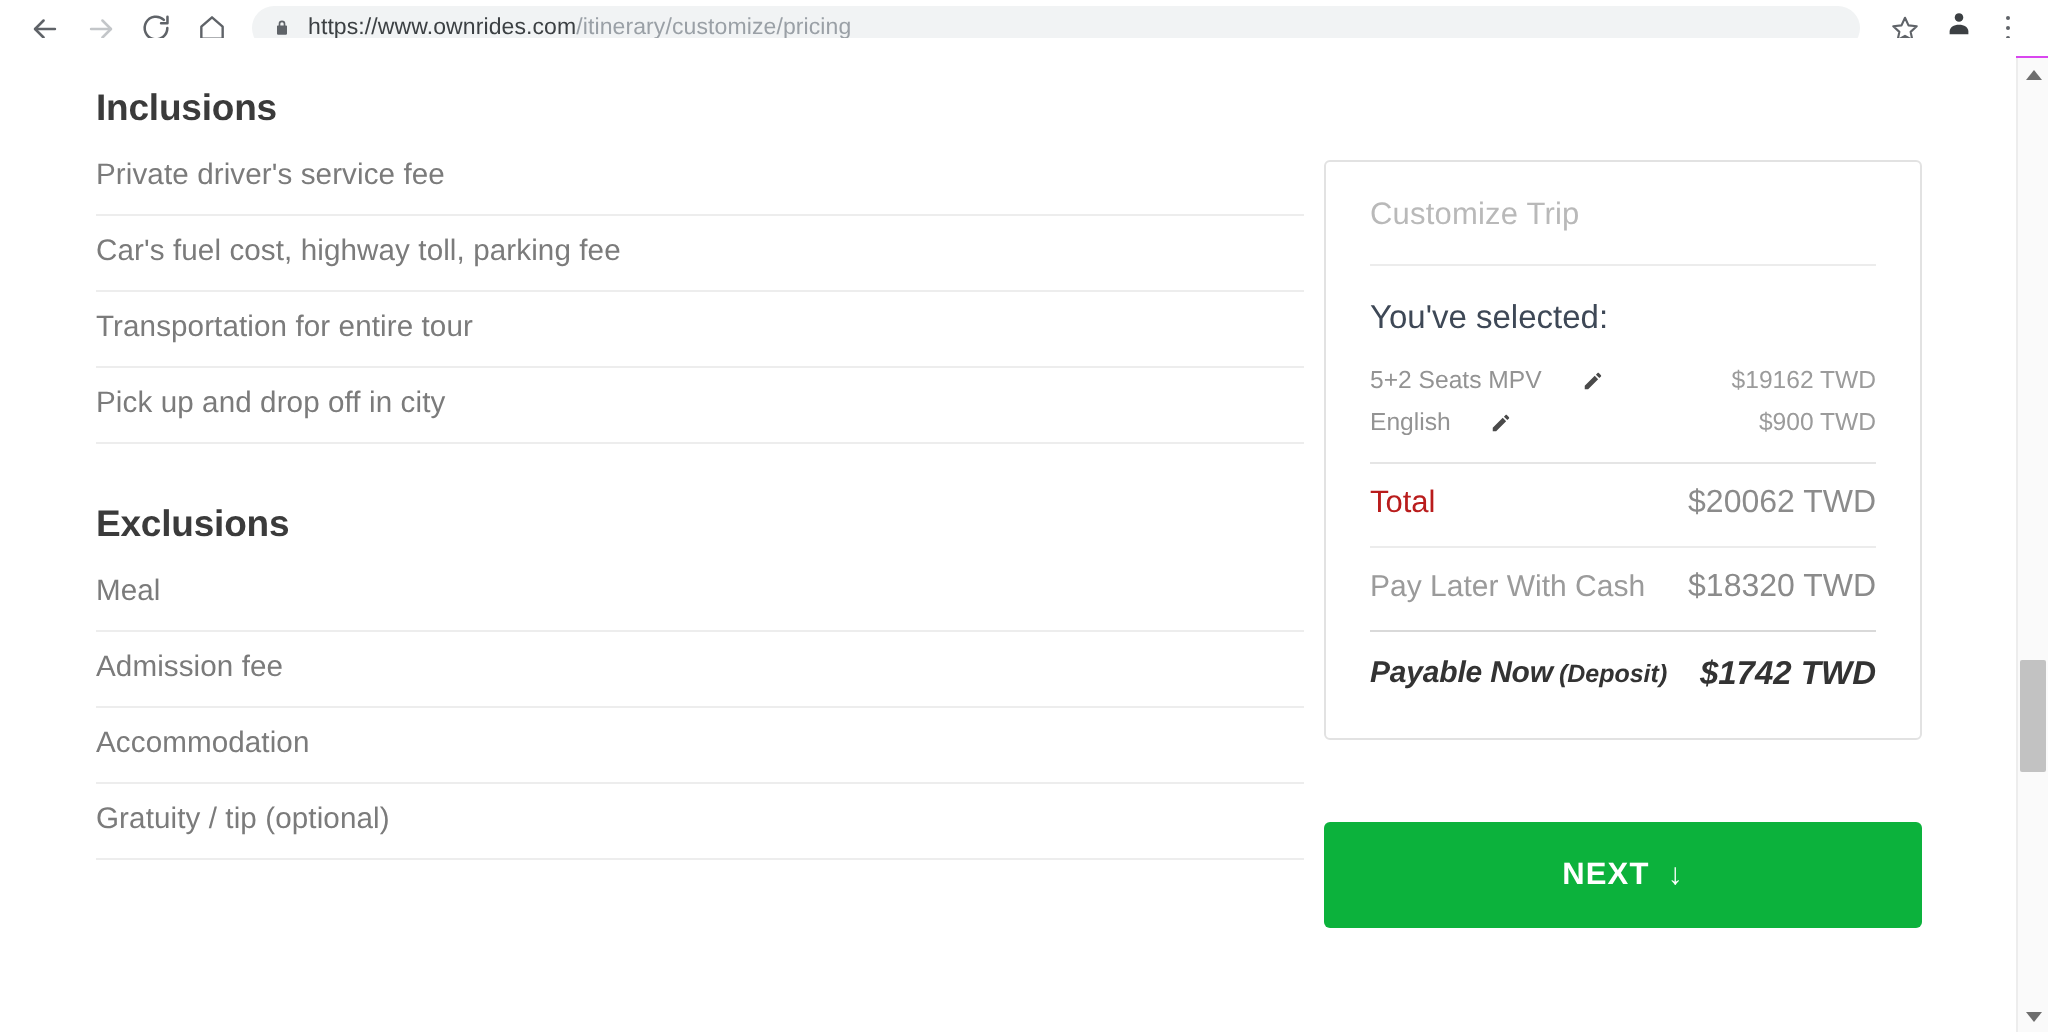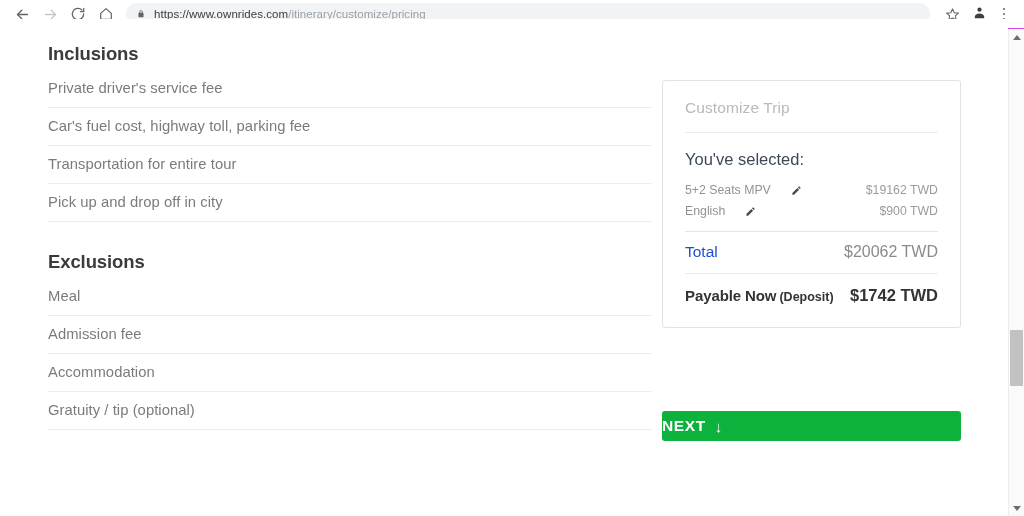--- a/index.html
+++ b/index.html
@@ -165,60 +165,62 @@
 
   .divider-strong { border-top: 1px solid #e5e5e5; margin-top: 9px; }
 
   .total-row {
     display: flex;
     align-items: baseline;
     justify-content: space-between;
     padding: 11px 0 12px 0;
     border-bottom: 1px solid #ececec;
   }
-  .total-row .label { font-size: 15.5px; color: #1d4ed8; }
+  .total-row .label { font-size: 15.5px; color: #b91c1c; }
   .total-row .value { font-size: 16px; color: #8b8b8b; white-space: nowrap; }
 
   .paylater-row {
     display: flex;
     align-items: baseline;
     justify-content: space-between;
     padding: 11px 0 12px 0;
     border-bottom: 1px solid #d9d9d9;
   }
   .paylater-row .label { font-size: 15px; color: #9b9b9b; }
   .paylater-row .value { font-size: 16px; color: #8b8b8b; white-space: nowrap; }
 
   .payable-row {
     display: flex;
-    align-items: center;
+    align-items: flex-start;
     justify-content: space-between;
     padding: 12px 0 0 0;
+    font-style: italic;
   }
   .payable-left { color: #333333; }
   .payable-main { font-size: 15px; font-weight: 700; letter-spacing: -0.1px; }
   .payable-sub  { font-size: 12.5px; font-weight: 700; margin-left: 3px; }
   .payable-value { font-size: 16.5px; font-weight: 700; color: #333333; white-space: nowrap; }
 
   
   .next-btn {
     position: absolute;
     top: 392px; left: 662px;
     width: 299px;
-    height: 30px;
+    height: 53px;
     background: #0cb23c;
     border: none;
     border-radius: 3px;
     color: #ffffff;
     font-family: "Liberation Sans", sans-serif;
     font-size: 15.5px;
     font-weight: 700;
     letter-spacing: 0.6px;
     display: flex;
     align-items: center;
+    justify-content: center;
     gap: 9px;
     cursor: pointer;
   }
   .next-arrow { font-size: 15px; font-weight: 400; line-height: 1; }
 
   
   .scrollbar {
     position: absolute;
     top: 29px; right: 0;
     width: 16px;
@@ -380,20 +382,24 @@
           <span class="sel-price">$900 TWD</span>
         </div>
 
         <div class="divider-strong"></div>
 
         <div class="total-row">
           <span class="label">Total</span>
           <span class="value">$20062 TWD</span>
         </div>
 
+        <div class="paylater-row">
+          <span class="label">Pay Later With Cash</span>
+          <span class="value">$18320 TWD</span>
+        </div>
 
         <div class="payable-row">
           <span class="payable-left"><span class="payable-main">Payable Now</span><span class="payable-sub">(Deposit)</span></span>
           <span class="payable-value">$1742 TWD</span>
         </div>
       </div>
 
       <button class="next-btn">
         <span>NEXT</span>
         <span class="next-arrow">↓</span>

